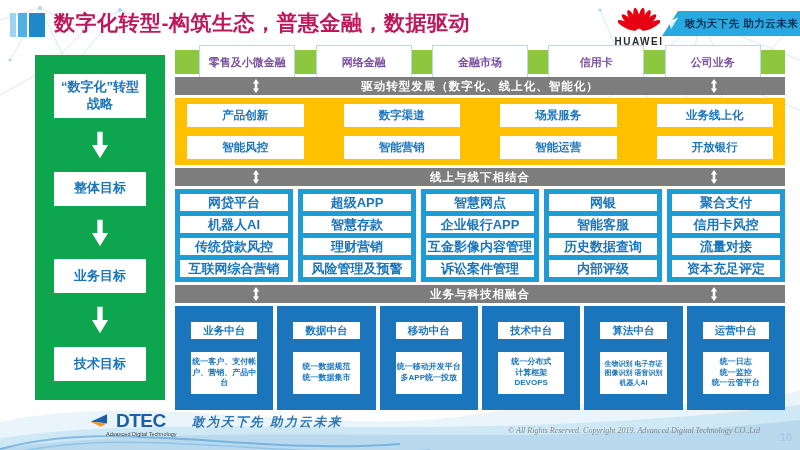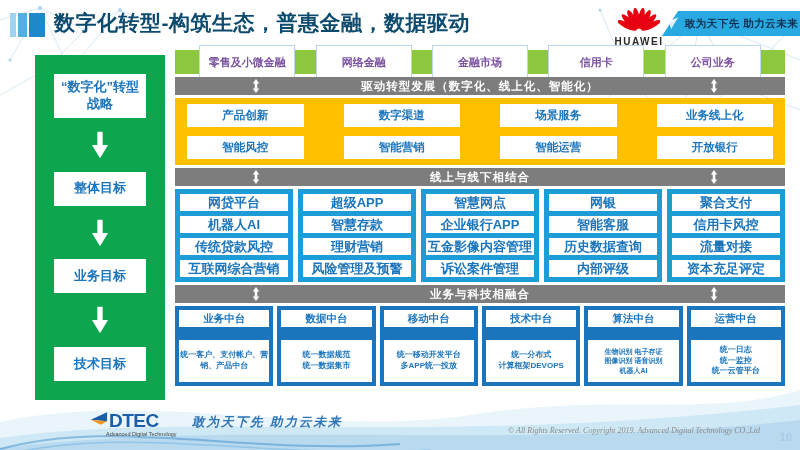--- a/index.html
+++ b/index.html
@@ -6,21 +6,21 @@
   body{width:800px;height:450px;font-family:"Liberation Sans",sans-serif;background:#fff;}
   .slide{position:relative;width:800px;height:450px;background:#ffffff;overflow:hidden;}
   svg.deco{position:absolute;pointer-events:none;}
 
   
   .title-accent{position:absolute;left:10px;top:13px;display:flex;gap:2px;align-items:center;}
   .title-accent span{display:block;height:24px;}
   .ta1{width:6px;background:#9ED4F0;}
   .ta2{width:9px;background:#4FB0E4;}
   .ta3{width:16px;background:#1E88C9;}
-  .page-title{position:absolute;left:54px;top:9px;margin:0;font-size:21px;font-weight:bold;color:#0c4a6e;letter-spacing:0.5px;}
+  .page-title{position:absolute;left:54px;top:9px;margin:0;font-size:21px;font-weight:bold;color:#be185d;letter-spacing:0.5px;}
   .huawei{position:absolute;left:612px;top:3px;width:54px;text-align:center;}
   .huawei .wordmark{display:block;font-size:10px;font-weight:bold;color:#2b2b2b;letter-spacing:1.5px;margin-top:-1px;}
   .banner{position:absolute;left:662px;top:11px;width:138px;height:25px;background:#29A9E1;
           clip-path:polygon(16px 0,100% 0,100% 100%,0 100%);
           display:flex;align-items:center;justify-content:center;gap:6px;}
   .banner .slogan{font-size:10.5px;font-weight:bold;color:#0F3050;letter-spacing:0.5px;}
 
   
   .sidebar{position:absolute;left:35px;top:55px;width:130px;height:345px;background:#0DA64F;
            display:flex;flex-direction:column;align-items:center;justify-content:space-evenly;padding:6px 0;box-sizing:border-box;}
@@ -36,28 +36,28 @@
            display:flex;align-items:center;justify-content:center;letter-spacing:1px;}
   .dblarrow{position:absolute;top:2px;height:14px;}
   .dblarrow.left{left:12.5%;}
   .dblarrow.right{left:87.5%;}
   .yellow{background:#FFC000;padding:6px 12px;display:grid;grid-template-columns:repeat(4,1fr);gap:9px 40px;}
   .yellow .wbox{height:23px;font-size:11.5px;}
   .bluegrid{display:flex;gap:5px;}
   .bluecol{flex:1;background:#1E9CD7;padding:5px;display:flex;flex-direction:column;gap:5px;}
   .bluecol .wbox{height:17px;font-size:13px;}
   .platforms{display:flex;gap:4px;}
-  .pcol{flex:1;background:#1B75BC;padding:4px;display:flex;flex-direction:column;gap:13px;height:72px;box-sizing:content-box;}
+  .pcol{flex:1;background:#1B75BC;padding:16px;display:flex;flex-direction:column;gap:13px;height:72px;box-sizing:content-box;}
   .ptitle{height:17px;font-size:10.5px;flex:0 0 auto;}
   .pdetail{flex:1;font-size:8px;line-height:1.35;white-space:pre-line;padding:1px;}
   .pcol.small .pdetail{font-size:7px;}
 
   
   .dtec{position:absolute;left:88px;bottom:13px;width:100px;}
-  .dtec-top{display:flex;gap:1px;}
+  .dtec-top{display:flex;align-items:center;gap:8px;}
   .dtec-word{font-size:19px;font-weight:bold;color:#1A5DA8;letter-spacing:-0.5px;line-height:1;}
   .dtec-caption{font-size:5.5px;color:#444;margin-top:1px;margin-left:18px;}
   .f-slogan{position:absolute;left:192px;bottom:19px;font-style:italic;font-weight:bold;color:#2E75B6;font-size:12.5px;letter-spacing:2px;}
   .f-copy{position:absolute;right:40px;bottom:15px;font-size:8px;font-style:italic;color:#8a8a8a;font-family:"Liberation Serif",serif;}
   .f-page{position:absolute;right:8px;bottom:7px;font-size:11px;font-weight:bold;color:#A9CBE6;}
 </style>
 </head>
 <body>
 
 <div class="slide">

